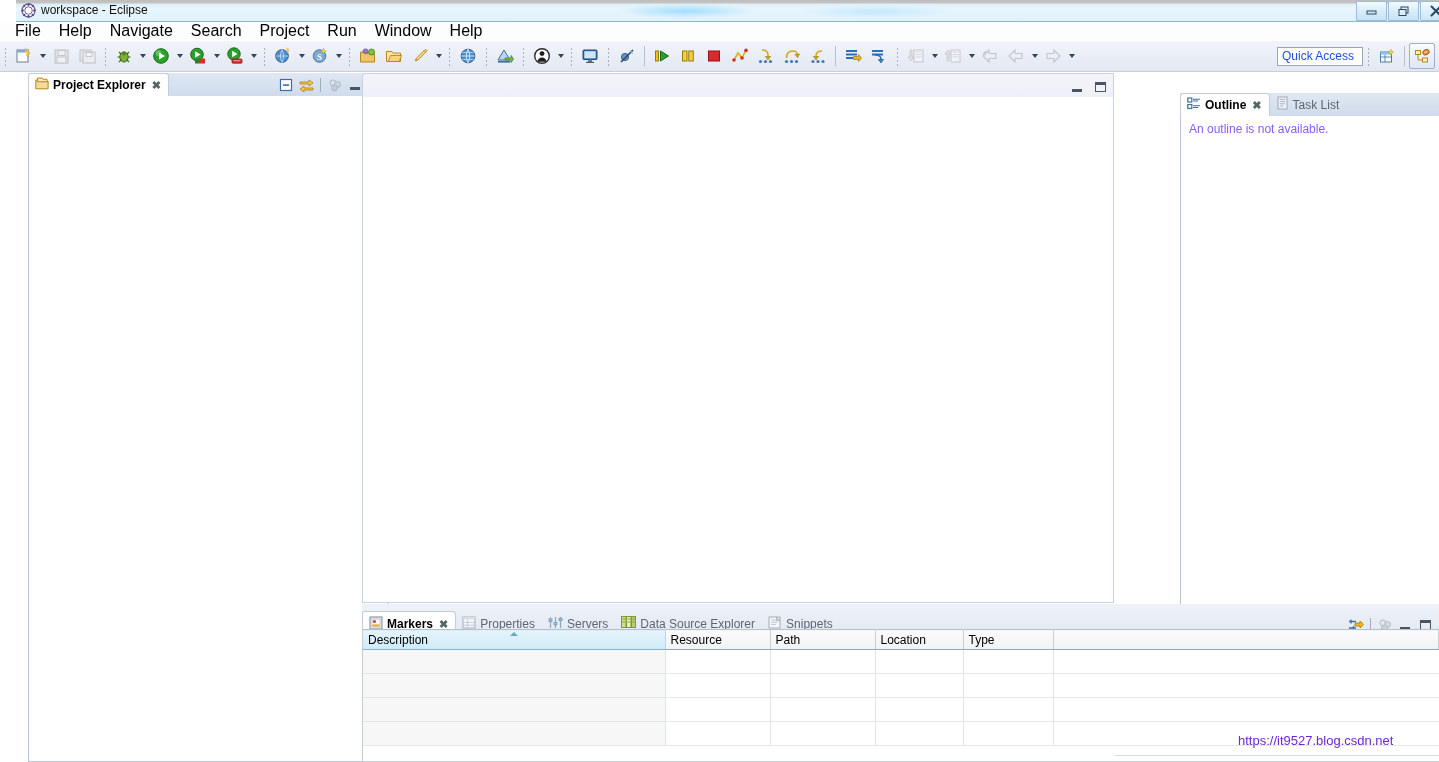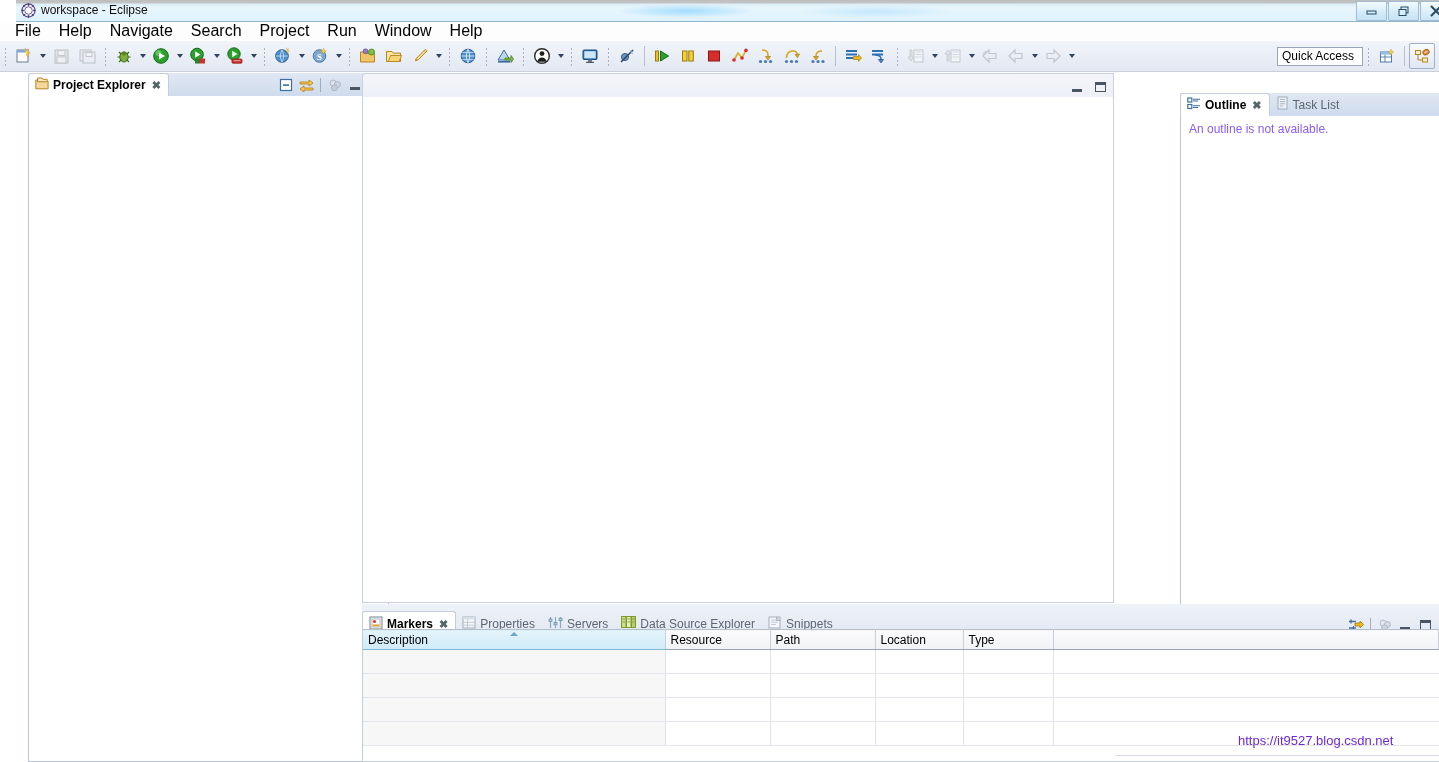--- a/index.html
+++ b/index.html
@@ -89,21 +89,21 @@
     width: 7px; height: 20px; margin: 0 2px;
     background-image: radial-gradient(#a9b2c3 1px, transparent 1px);
     background-size: 3px 4px; background-position: 2px 1px;
     background-repeat: repeat-y;
   }
   .tb-sep-line { width: 1px; height: 20px; background: #b9c0cd; margin: 0 4px; }
   .tb-spacer { flex: 1; }
   .quick-access {
     width: 86px; height: 19px;
     border: 1px solid #9aa6b8; background: #fff;
-    font-size: 12px; color: #000000;
+    font-size: 12px; color: #1d4ed8;
     padding: 0 4px; box-sizing: border-box;
     display: flex; align-items: center;
     white-space: nowrap;
   }
   .persp-btn {
     width: 24px; height: 24px; display: flex; align-items: center; justify-content: center;
     border: 1px solid transparent; border-radius: 2px;
   }
   .persp-btn.active { border-color: #9fb0c8; background: linear-gradient(to bottom,#f9fbfe,#dfe7f3); }
 

